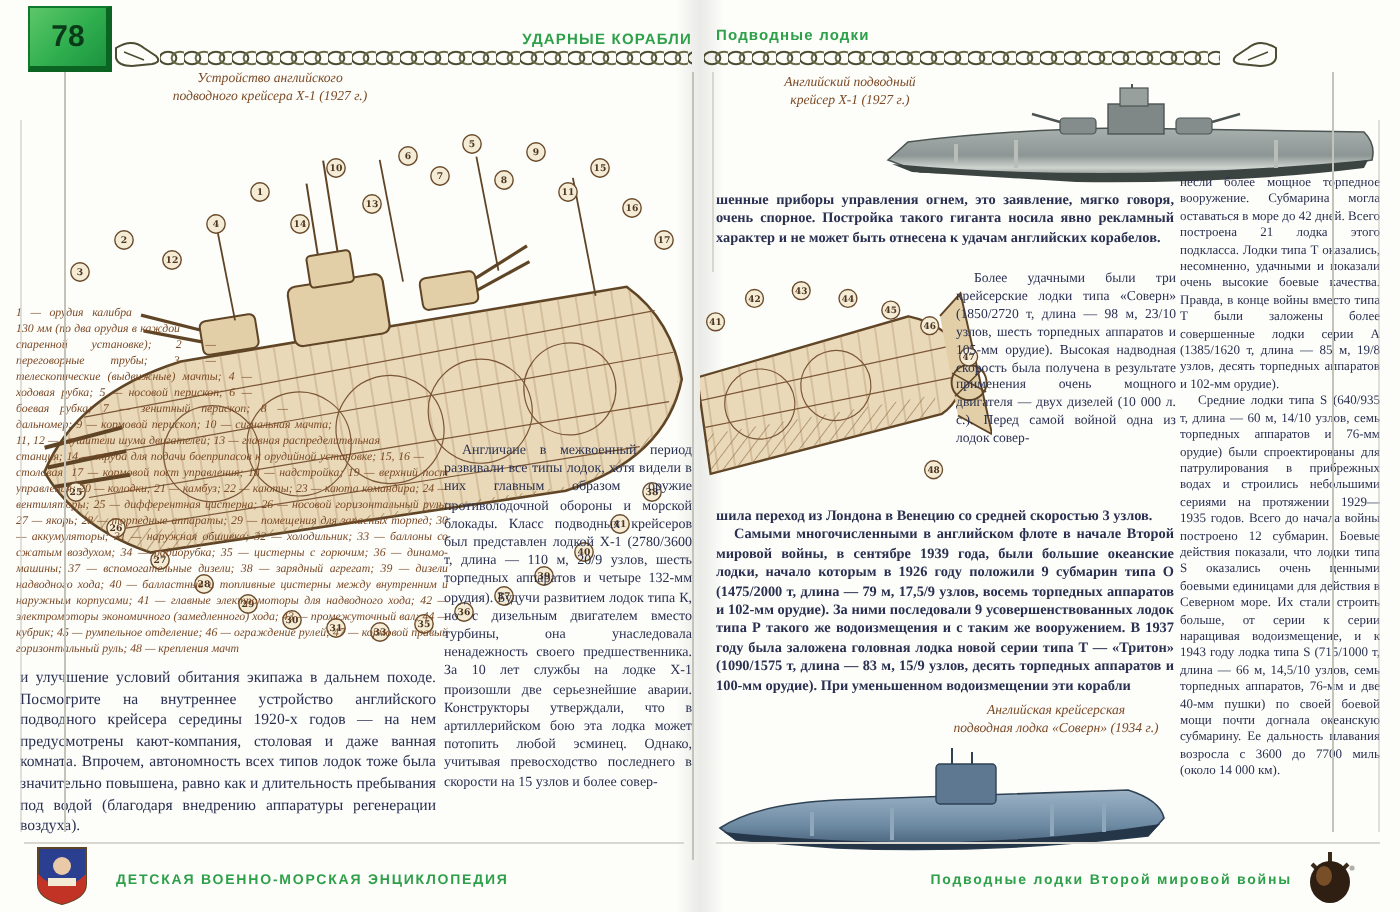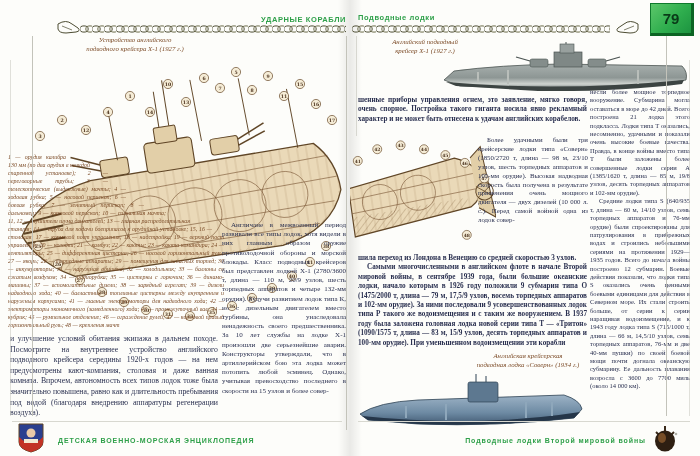--- a/index.html
+++ b/index.html
@@ -34,20 +34,23 @@
   .sepia-line{stroke:#7a5636;stroke-width:.6;fill:none;}
 </style>
 </head>
 <body>
 
 <div id="spread">
 
   <div class="abs" style="left:338px;top:0;width:24px;height:456px;
               background:linear-gradient(90deg,rgba(0,0,0,0) 0%,rgba(0,0,0,0.08) 50%,rgba(0,0,0,0) 100%);"></div>
 
+  <div class="abs numbox" style="left:14px;top:3px;width:38px;height:29px;">
+    <span>78</span>
+  </div>
   <div class="abs hdr" style="left:200px;top:15px;width:146px;text-align:right;">УДАРНЫЕ КОРАБЛИ</div>
 
   <svg class="abs" style="left:56px;top:18px;" width="292" height="18" viewBox="0 0 292 18">
     <defs>
       <pattern id="chainL" width="12" height="18" patternUnits="userSpaceOnUse">
         <ellipse cx="4" cy="11" rx="4.2" ry="3.1" fill="none" stroke="#4c4c32" stroke-width="1"></ellipse>
         <ellipse cx="10" cy="11" rx="4.2" ry="3.1" fill="none" stroke="#6a6a48" stroke-width="1"></ellipse>
       </pattern>
     </defs>
     <g>
@@ -202,23 +205,20 @@
     <path d="M1,14 q6,6 12,6 q6,0 12,-6 v5 q0,7 -12,10 q-12,-3 -12,-10 Z" fill="#c23325"></path>
     <circle cx="13" cy="10" r="4.5" fill="#e9c9a8"></circle>
     <rect x="6" y="16" width="14" height="4" fill="#f2ead2"></rect>
   </svg>
   <div class="abs ftr" style="left:58px;top:437px;width:280px;">ДЕТСКАЯ ВОЕННО-МОРСКАЯ ЭНЦИКЛОПЕДИЯ</div>
 
   <div class="abs vrule" style="left:32px;top:36px;height:380px;"></div>
   <div class="abs vrule" style="left:10px;top:60px;height:356px;opacity:.5;"></div>
   <div class="abs vrule" style="left:346px;top:36px;height:394px;"></div>
 
-  <div class="abs numbox" style="left:650px;top:3px;width:40px;height:29px;">
-    <span>79</span>
-  </div>
   <div class="abs hdr" style="left:358px;top:13px;width:200px;">Подводные лодки</div>
 
   <svg class="abs" style="left:352px;top:18px;" width="288" height="18" viewBox="0 0 288 18">
     <rect x="0" y="2" width="258" height="18" fill="url(#chainL)"></rect>
     <g>
       <path d="M286,6 q-8,-5 -14,0 l-6,4 q-3,3 2,4 l10,1 q7,0 8,-4 z" fill="#fdfdfa" stroke="#4c4c32" stroke-width="1"></path>
       <line x1="282" y1="8" x2="272" y2="12" stroke="#4c4c32" stroke-width=".7"></line>
     </g>
   </svg>
 

